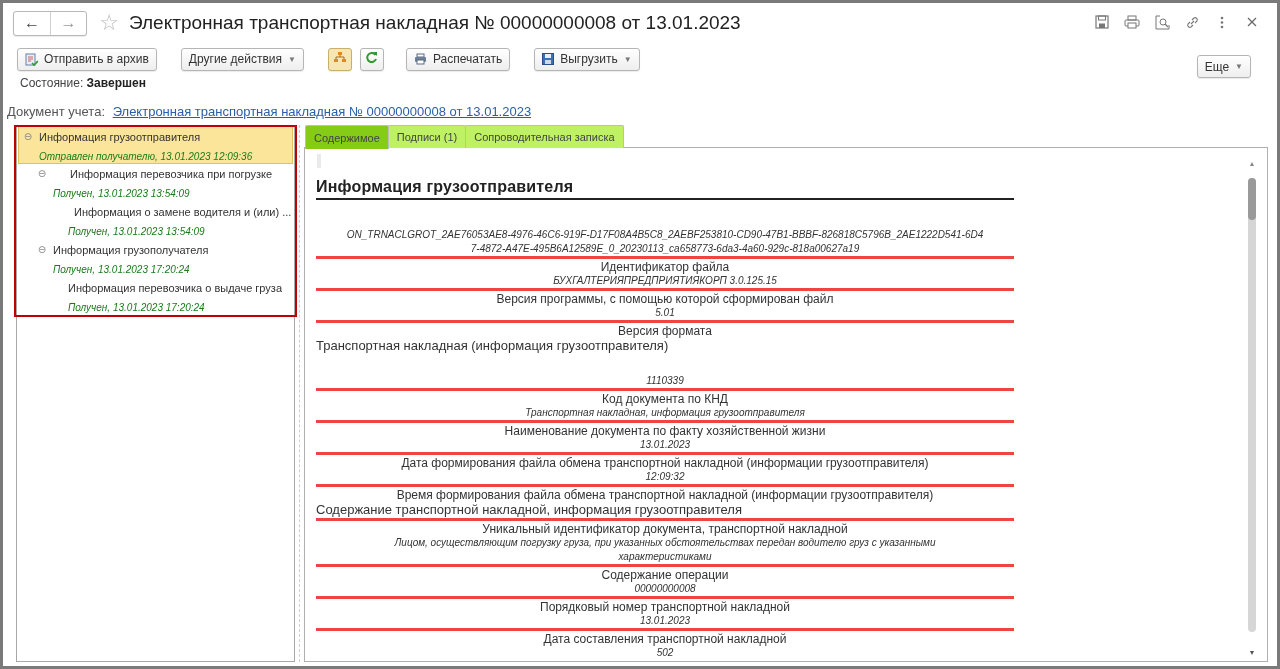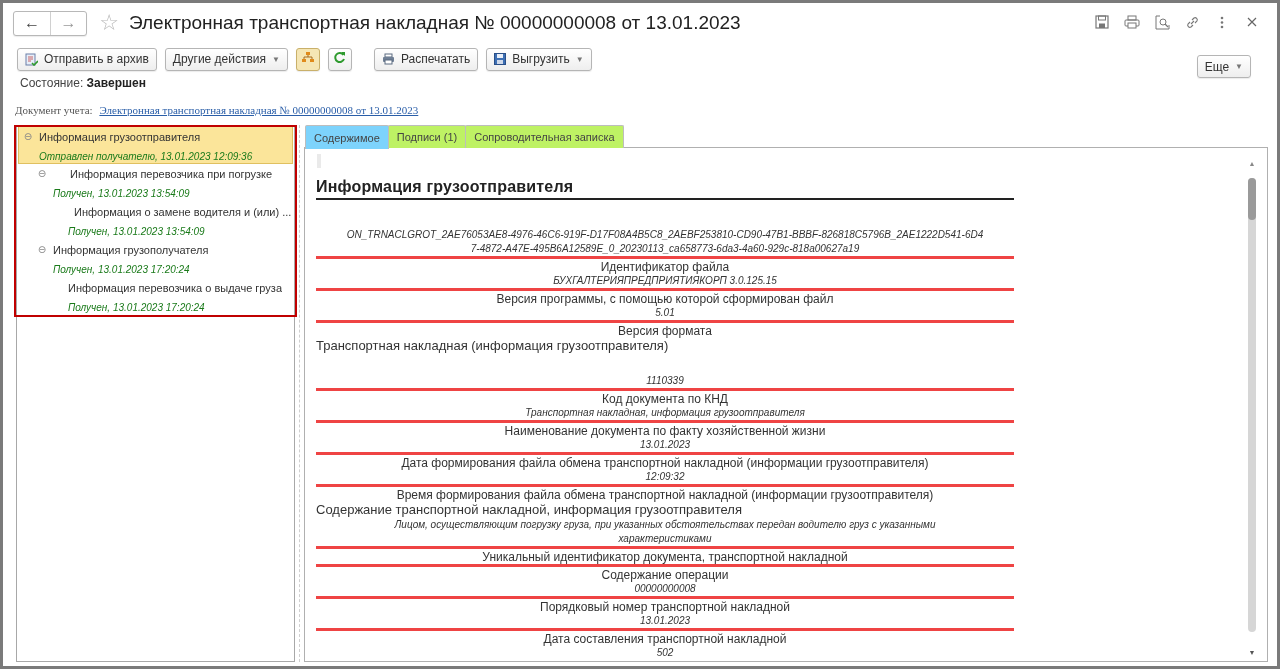--- a/index.html
+++ b/index.html
@@ -10,45 +10,45 @@
   .titlebar { position: absolute; left: 10px; top: 4px; right: 10px; height: 32px; display: flex; align-items: center; }
   .navgroup { display: flex; border: 1px solid #b8b8b8; border-radius: 3px; height: 25px; background: #fff; box-shadow: 0 1px 1px rgba(0,0,0,0.08); }
   .navbtn { width: 36px; height: 23px; display: flex; align-items: center; justify-content: center; font-size: 16px; color: #444; }
   .navbtn.fwd { color: #999; border-left: 1px solid #d0d0d0; }
   .star { margin-left: 10px; font-size: 22px; color: #b8b8b8; width: 24px; text-align: center; line-height: 24px; }
   .title { margin-left: 8px; font-size: 19px; color: #222; font-family: "Liberation Sans", sans-serif; white-space: nowrap; }
   .title-icons { position: absolute; right: 0; top: 4px; display: flex; gap: 0; }
   .ticon { width: 30px; height: 22px; display: flex; align-items: center; justify-content: center; color: #777; }
   
   .toolbar { position: absolute; left: 14px; top: 44px; right: 14px; height: 24px; display: flex; align-items: center; }
-  .btn { height: 23px; border: 1px solid #b5b5b5; border-radius: 3px; background: linear-gradient(#ffffff, #eeeeee); display: flex; align-items: center; padding: 0 7px; font-size: 12px; color: #333; box-shadow: 0 1px 1px rgba(0,0,0,0.08); white-space: nowrap; margin-right: 8px; }
+  .btn { height: 23px; border: 1px solid #b5b5b5; border-radius: 3px; background: linear-gradient(#ffffff, #eeeeee); display: flex; align-items: center; padding: 0 7px; font-size: 12px; color: #333; box-shadow: 0 1px 1px rgba(0,0,0,0.08); white-space: nowrap; margin-right: 24px; }
   .btn .ic { margin-right: 6px; display: inline-flex; }
   .btn .dd { margin-left: 6px; font-size: 8px; color: #777; }
   .btn.icon-only { width: 24px; padding: 0; justify-content: center; margin-right: 8px; }
   .btn.pressed { background: #f5e6b4; border-color: #c9b06a; }
   .btn.more { position: absolute; right: 0; top: 8px; margin-right: 12px; }
   .gap { width: 14px; }
   
   .state { position: absolute; left: 17px; top: 73px; font-size: 12px; color: #444; }
   .state b { color: #222; font-weight: bold; }
-  .docline { position: absolute; left: 12px; top: 101px; font-size: 11px; color: #555; font-family: Liberation Serif, serif; }
+  .docline { position: absolute; left: 4px; top: 101px; font-size: 13px; color: #555; }
   .docline a { color: #2a5ea8; text-decoration: underline; margin-left: 4px; }
   
   .tree { position: absolute; left: 13px; top: 122px; width: 279px; height: 537px; border: 1px solid #a8a8a8; background: #fff; }
   .tree-highlight { position: absolute; left: 11px; top: 122px; width: 283px; height: 192px; border: 2px solid #c00000; pointer-events: none; z-index: 5; }
   .tree-item { position: absolute; left: 1px; right: 1px; height: 38px; }
   .tree-item.selected { background: #fbe59a; border: 1px solid #e0c060; }
   .tree-item .toggle { position: absolute; top: 4px; width: 12px; font-size: 10px; color: #888; text-align: center; }
   .tree-item .label { position: absolute; top: 4px; font-size: 11px; color: #333; white-space: nowrap; overflow: hidden; text-overflow: ellipsis; }
   .tree-item .status { position: absolute; top: 24px; font-size: 10px; font-style: italic; color: #1a7a1a; white-space: nowrap; }
   .splitter { position: absolute; left: 296px; top: 122px; width: 1px; height: 537px; border-left: 1px dashed #cfcfcf; }
   
   .tabs { position: absolute; left: 302px; top: 122px; height: 23px; display: flex; z-index: 2; }
   .tab { height: 23px; border: 1px solid #bdbdbd; border-bottom: none; background: #bef264; padding: 0 8px; font-size: 11px; color: #444; display: flex; align-items: center; margin-right: -1px; border-radius: 2px 2px 0 0; }
-  .tab.active { background: #7dd3fc; height: 24px; }
+  .tab.active { background: #84cc16; height: 24px; }
   .panel { position: absolute; left: 301px; top: 144px; width: 964px; height: 515px; border: 1px solid #b0b0b0; background: #fff; overflow: hidden; }
   .doc { position: absolute; left: 11px; top: 6px; width: 700px; }
   .cursor-mark { width: 4px; height: 14px; background: #eaeaea; margin-left: 1px; }
   .h1 { font-size: 16px; font-weight: bold; color: #222; margin-top: 10px; padding-bottom: 2px; border-bottom: 2px solid #222; width: 698px; letter-spacing: 0.2px; }
   .row { width: 698px; text-align: center; }
   .val { font-size: 10px; font-style: italic; color: #333; line-height: 14px; }
   .cap { font-size: 12px; color: #333; line-height: 14px; border-top: 3px solid #ef4444; padding-top: 1px; }
   .section { font-size: 13px; color: #333; text-align: left; line-height: 16px; }
   .scrollbar { position: absolute; right: 11px; top: 12px; width: 8px; height: 490px; }
   .scroll-up, .scroll-down { position: absolute; left: 0; width: 8px; font-size: 7px; text-align: center; color: #888; }
@@ -240,25 +240,25 @@
       <div class="row val" style="margin-top:20px;">1110339</div>
       <div class="row cap">Код документа по КНД</div>
       <div class="row val">Транспортная накладная, информация грузоотправителя</div>
       <div class="row cap">Наименование документа по факту хозяйственной жизни</div>
       <div class="row val">13.01.2023</div>
       <div class="row cap">Дата формирования файла обмена транспортной накладной (информации грузоотправителя)</div>
       <div class="row val">12:09:32</div>
       <div class="row cap">Время формирования файла обмена транспортной накладной (информации грузоотправителя)</div>
 
       <div class="row section">Содержание транспортной накладной, информация грузоотправителя</div>
+      <div class="row cap">Уникальный идентификатор документа, транспортной накладной</div>
       <div class="row">
         <div class="val">Лицом, осуществляющим погрузку груза, при указанных обстоятельствах передан водителю груз с указанными</div>
         <div class="val">характеристиками</div>
       </div>
-      <div class="row cap">Уникальный идентификатор документа, транспортной накладной</div>
       <div class="row cap">Содержание операции</div>
       <div class="row val">00000000008</div>
       <div class="row cap">Порядковый номер транспортной накладной</div>
       <div class="row val">13.01.2023</div>
       <div class="row cap">Дата составления транспортной накладной</div>
       <div class="row val">502</div>
     </div>
 
     <div class="scrollbar">
       <div class="scroll-up">▲</div>

